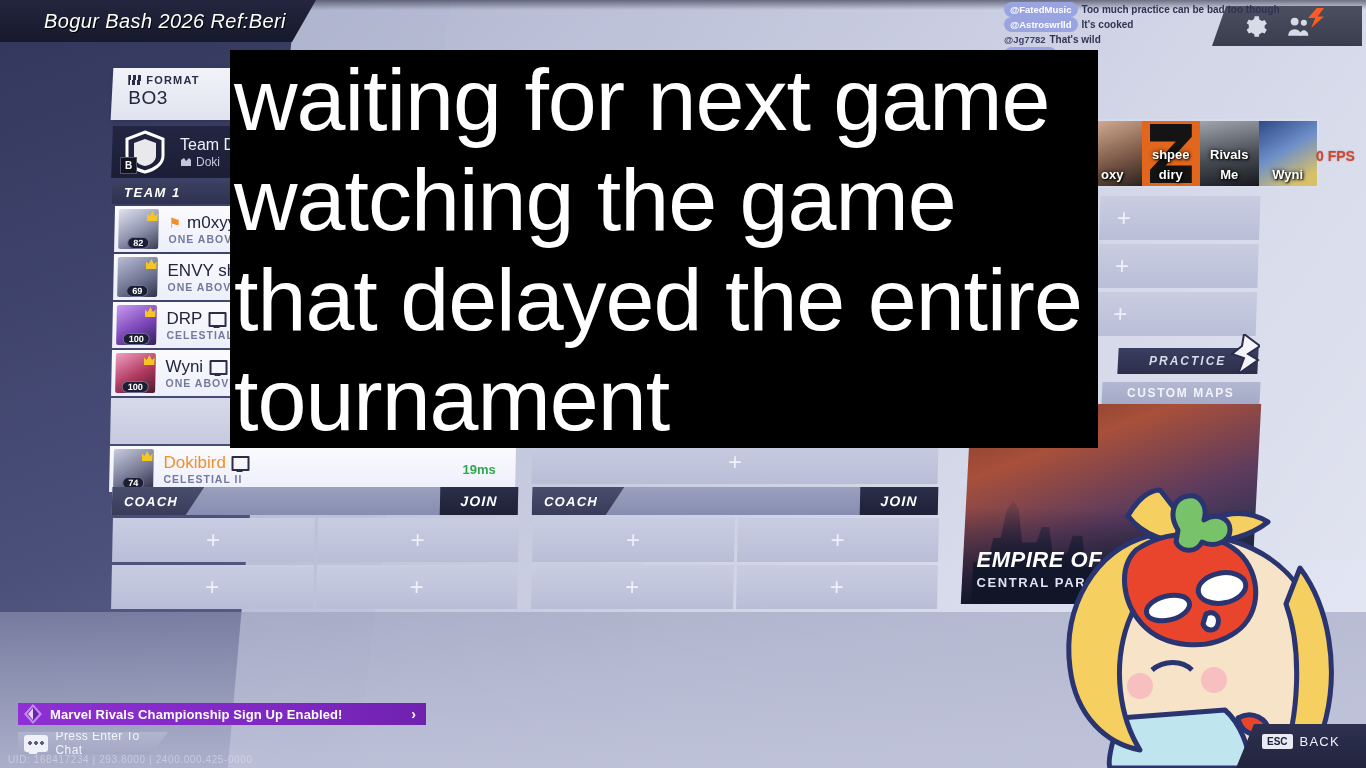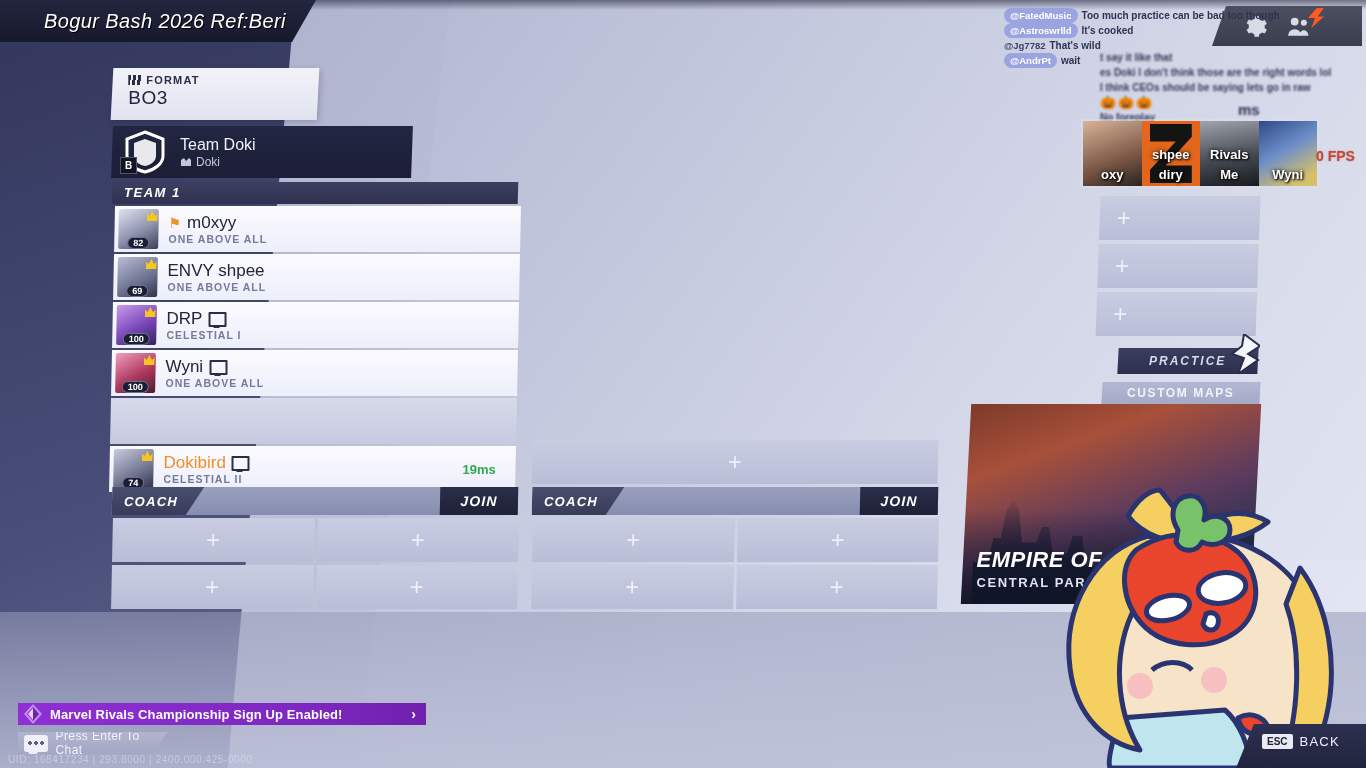--- a/index.html
+++ b/index.html
@@ -159,21 +159,21 @@
   #uidline{position:absolute;left:8px;top:754px;color:rgba(226,228,240,.55);font-size:10px;
     letter-spacing:.6px;filter:blur(.6px);}
 
   #escback{position:absolute;left:1262px;top:734px;display:flex;align-items:center;gap:7px;}
   .esckey{background:#e9eaf3;color:#20233a;font-size:10px;font-weight:bold;padding:2px 5px;border-radius:2px;}
   .escword{color:#f0f1f8;font-size:13px;letter-spacing:1.2px;}
   #escpanel{position:absolute;left:1236px;top:724px;width:130px;height:44px;
     background:linear-gradient(180deg,#2d3050,#22253d);clip-path:polygon(18px 0,130px 0,130px 44px,0 44px);}
 
   
-  #twchat{position:absolute;left:1004px;top:8px;width:362px;height:121px;
+  #twchat{position:absolute;left:1004px;top:2px;width:362px;height:121px;
     font-size:10px;line-height:15px;filter:blur(.75px);}
   .cmsg{white-space:nowrap;color:#2f3352;font-weight:bold;}
   .cuser{display:inline-block;background:#9aa4e0;color:#fff;border-radius:8px;
     padding:0 6px;margin-right:4px;font-size:9.5px;}
   .cuser.nobg{background:transparent;color:#3b4068;padding:0;}
   #twchat2{position:absolute;left:1100px;top:50px;width:266px;height:70px;
     font-size:10px;line-height:15px;filter:blur(.8px);color:#333858;font-weight:bold;}
   .pumpkins{font-size:13px;letter-spacing:2px;}
 
   
@@ -404,28 +404,20 @@
       <div class="mapname">EMPIRE OF</div>
       <div class="mapsub">CENTRAL PARK</div>
     </div>
   </div>
 
   <div id="twchat">
       <div class="cmsg"><span class="cuser">@FatedMusic</span><span>Too much practice can be bad too though</span></div>
       <div class="cmsg"><span class="cuser">@Astroswrlld</span><span>It's cooked</span></div>
       <div class="cmsg"><span class="cuser nobg">@Jg7782</span><span>That's wild</span></div>
       <div class="cmsg"><span class="cuser">@AndrPt</span><span>wait</span></div>
-    </div>
-  <div id="twchat2">
-      <div>t say it like that</div>
-      <div>es Doki I don't think those are the right words lol</div>
-      <div>I think CEOs should be saying lets go in raw</div>
-      <div class="pumpkins">🎃🎃🎃</div>
-      <div>No foreplay</div>
-      <div style="position: absolute; left: 138px; top: 52px; font-size: 15px; color: rgb(44, 48, 80);">ms</div>
     </div>
 
   <div id="cams">
     <div class="cam" id="cam1">
       <div class="camlabel">oxy</div>
     </div>
     <div class="cam" id="cam2">
       <div class="camlabel">shpee diry</div>
     </div>
     <div class="cam" id="cam3">
@@ -475,14 +467,20 @@
   </div>
 
   <div id="uidline">UID: 168417234 | 293.8000 | 2400.000.425-0000</div>
 
   <div id="escpanel"></div>
   <div id="escback">
     <span class="esckey">ESC</span>
     <span class="escword">BACK</span>
   </div>
 
+  <div id="overlay">
+      <div class="line">waiting for next game</div>
+      <div class="line">watching the game</div>
+      <div class="line">that delayed the entire</div>
+      <div class="line">tournament</div>
+    </div>
 
 </div>
 
 </body></html>

